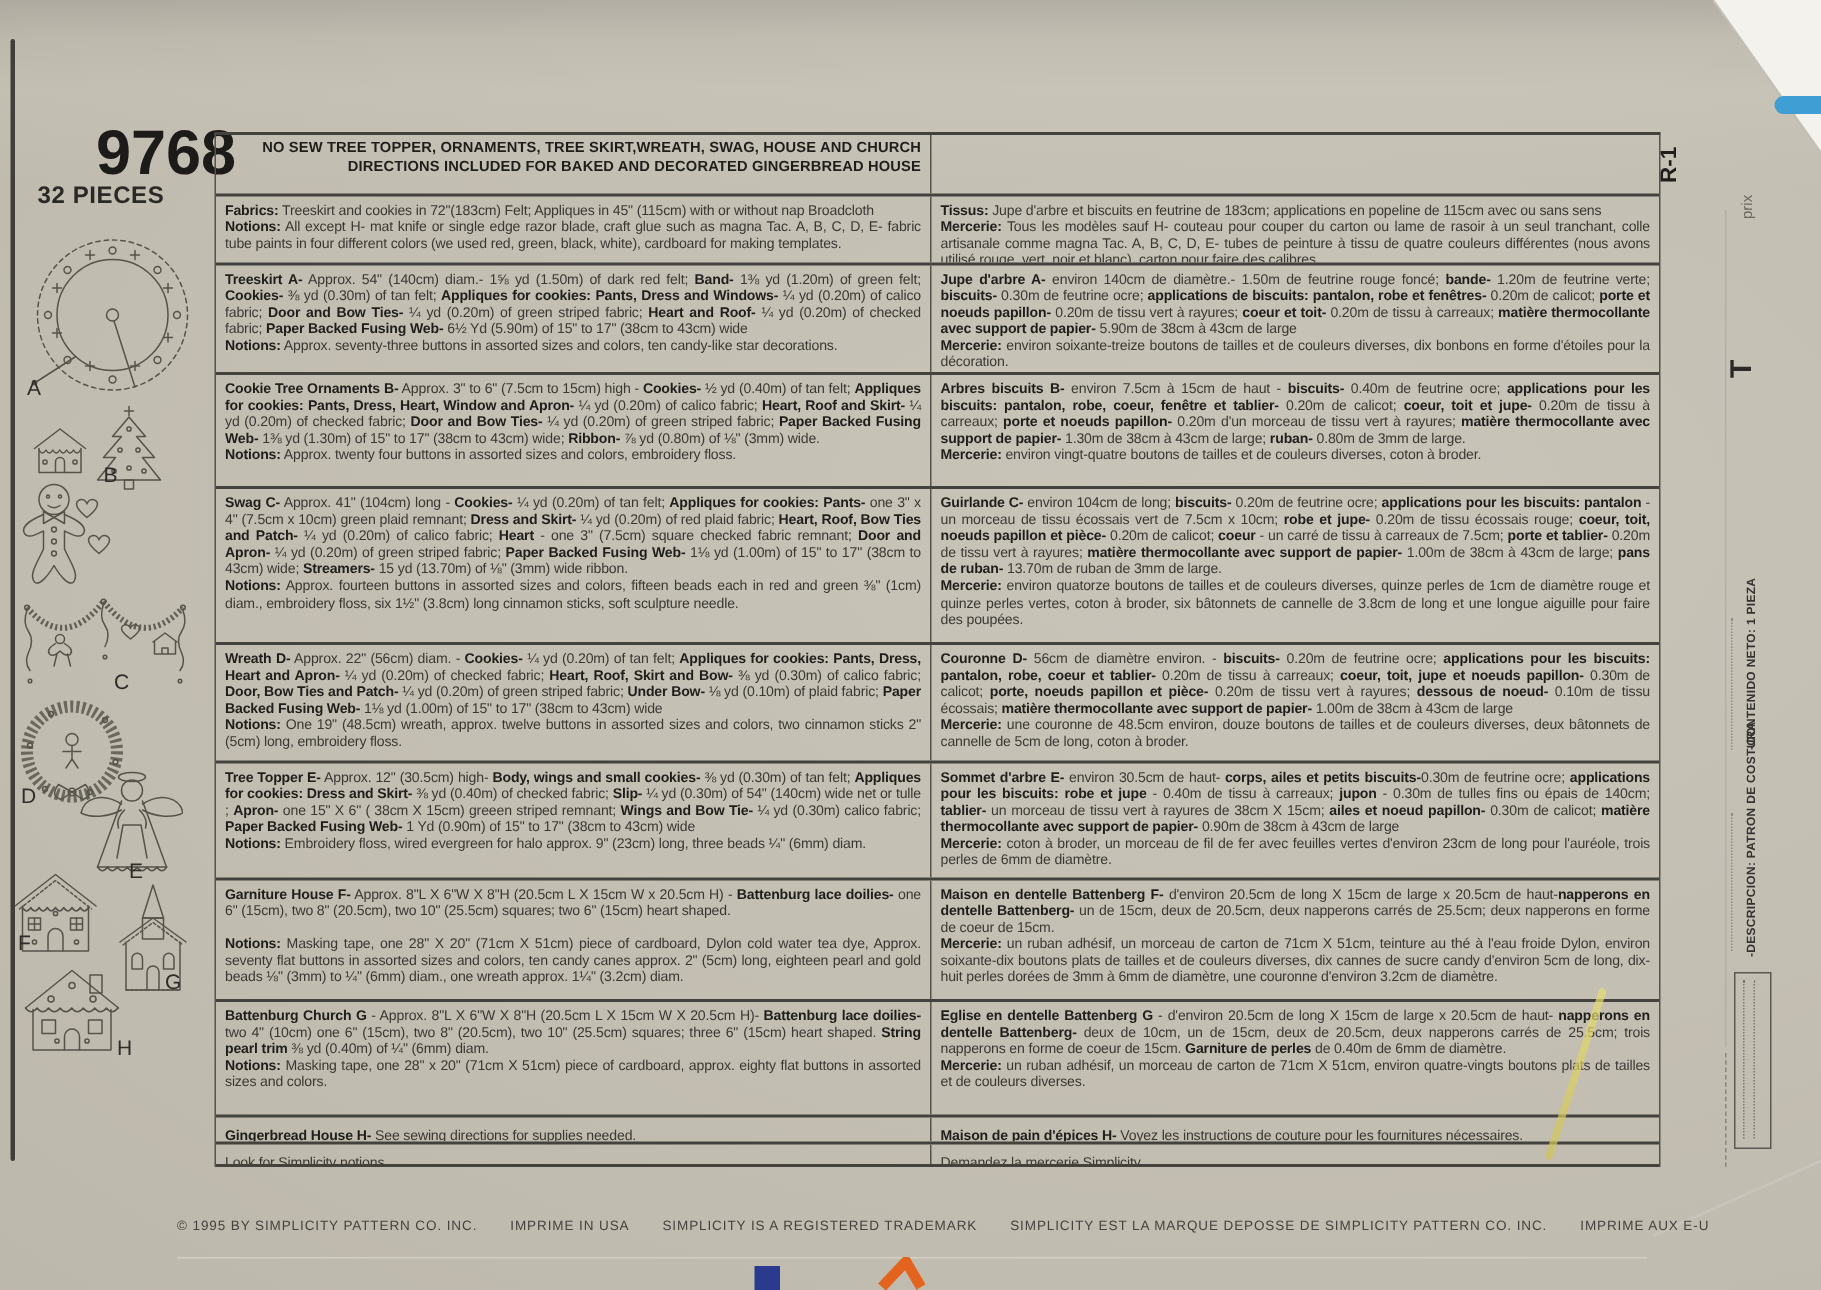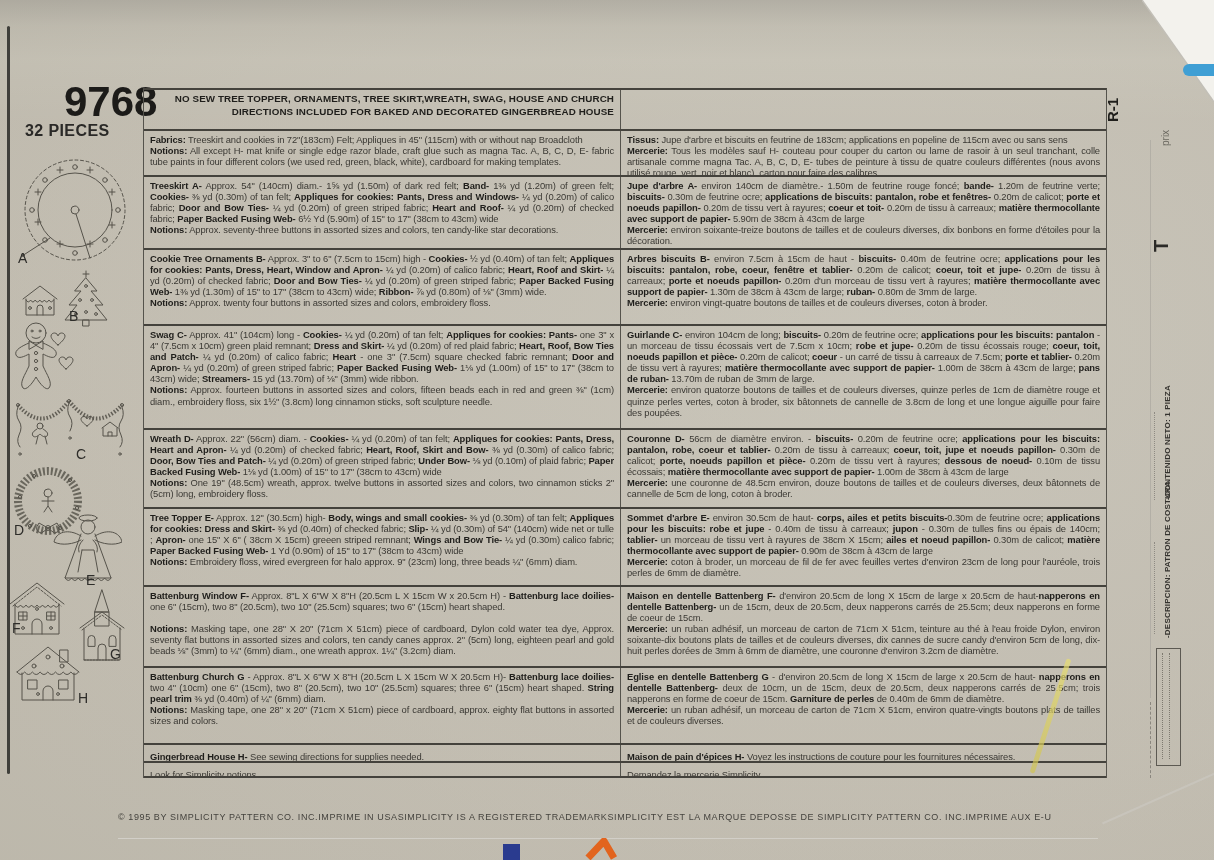--- a/index.html
+++ b/index.html
@@ -51,21 +51,21 @@
   .vdash{position:absolute;left:1150px;top:702px;width:0;height:76px;border-left:1px dashed #8a867e;}
   .dotline{position:absolute;width:0;border-left:1px dotted #8a867e;opacity:.9;}
   .regbox{position:absolute;left:1156px;top:648px;width:23px;height:116px;border:1px solid #5c5952;}
   .regbox .inner{position:absolute;left:5px;top:4px;width:0;height:106px;border-left:1px dotted #7d796f;}
   .regbox .inner2{position:absolute;left:12px;top:4px;width:0;height:106px;border-left:1px dotted #7d796f;}
   .yellowstreak{position:absolute;left:1048px;top:656px;width:5px;height:120px;
     background:linear-gradient(#e8de72,#cfc354);transform:rotate(18deg);opacity:.7;border-radius:3px;}
   .bluemark{position:absolute;left:503px;top:844px;width:17px;height:16px;background:#2a3b8f;}
   .crease{position:absolute;left:118px;top:838px;width:980px;height:0;border-top:1px solid #d2cfc8;}
   .crease2{position:absolute;left:1096px;top:792px;width:150px;height:0;border-top:2px solid #cbc8c1;transform:rotate(-24deg);opacity:.7;}
-  #footer{position:absolute;left:118px;top:812px;width:990px;display:flex;
+  #footer{position:absolute;left:118px;top:812px;width:990px;display:flex;gap:22px;
     font-size:9px;letter-spacing:0.6px;color:#45433e;white-space:nowrap;}
 </style>
 </head>
 <body>
 
 <div id="sheet">
 
   <div class="leftedge"></div>
   <div class="topfold"></div>
   <svg class="icon" style="left:1142px;top:0;" width="72" height="102">
@@ -308,21 +308,21 @@
             <p class="para"><b>Tree Topper E-</b><span> Approx. 12" (30.5cm) high- </span><b>Body, wings and small cookies-</b><span> ⅜ yd (0.30m) of tan felt; </span><b>Appliques for cookies: Dress and Skirt-</b><span> ⅜ yd (0.40m) of checked fabric; </span><b>Slip-</b><span> ¼ yd (0.30m) of 54" (140cm) wide net or tulle ; </span><b>Apron-</b><span> one 15" X 6" ( 38cm X 15cm) greeen striped remnant; </span><b>Wings and Bow Tie-</b><span> ¼ yd (0.30m) calico fabric; </span><b>Paper Backed Fusing Web-</b><span> 1 Yd (0.90m) of 15" to 17" (38cm to 43cm) wide</span></p>
             <p class="para"><b>Notions:</b><span> Embroidery floss, wired evergreen for halo approx. 9" (23cm) long, three beads ¼" (6mm) diam.</span></p>
           </div>
           <div class="col fr">
             <p class="para"><b>Sommet d'arbre E-</b><span> environ 30.5cm de haut- </span><b>corps, ailes et petits biscuits-</b><span>0.30m de feutrine ocre; </span><b>applications pour les biscuits: robe et jupe</b><span> - 0.40m de tissu à carreaux; </span><b>jupon</b><span> - 0.30m de tulles fins ou épais de 140cm; </span><b>tablier-</b><span> un morceau de tissu vert à rayures de 38cm X 15cm; </span><b>ailes et noeud papillon-</b><span> 0.30m de calicot; </span><b>matière thermocollante avec support de papier-</b><span> 0.90m de 38cm à 43cm de large</span></p>
             <p class="para"><b>Mercerie:</b><span> coton à broder, un morceau de fil de fer avec feuilles vertes d'environ 23cm de long pour l'auréole, trois perles de 6mm de diamètre.</span></p>
           </div>
         </div>
         <div class="row">
           <div class="col en">
-            <p class="para"><b>Battenburg Window F-</b><span> Approx. 8"L X 6"W X 8"H (20.5cm L X 15cm W x 20.5cm H) - </span><b>Battenburg lace doilies-</b><span> one 6" (15cm), two 8" (20.5cm), two 10" (25.5cm) squares; two 6" (15cm) heart shaped.</span></p>
+            <p class="para"><b>Garniture House F-</b><span> Approx. 8"L X 6"W X 8"H (20.5cm L X 15cm W x 20.5cm H) - </span><b>Battenburg lace doilies-</b><span> one 6" (15cm), two 8" (20.5cm), two 10" (25.5cm) squares; two 6" (15cm) heart shaped.</span></p>
             <p class="para gap"><b>Notions:</b><span> Masking tape, one 28" X 20" (71cm X 51cm) piece of cardboard, Dylon cold water tea dye, Approx. seventy flat buttons in assorted sizes and colors, ten candy canes approx. 2" (5cm) long, eighteen pearl and gold beads ⅛" (3mm) to ¼" (6mm) diam., one wreath approx. 1¼" (3.2cm) diam.</span></p>
           </div>
           <div class="col fr">
             <p class="para"><b>Maison en dentelle Battenberg F-</b><span> d'environ 20.5cm de long X 15cm de large x 20.5cm de haut-</span><b>napperons en dentelle Battenberg-</b><span> un de 15cm, deux de 20.5cm, deux napperons carrés de 25.5cm; deux napperons en forme de coeur de 15cm.</span></p>
             <p class="para"><b>Mercerie:</b><span> un ruban adhésif, un morceau de carton de 71cm X 51cm, teinture au thé à l'eau froide Dylon, environ soixante-dix boutons plats de tailles et de couleurs diverses, dix cannes de sucre candy d'environ 5cm de long, dix-huit perles dorées de 3mm à 6mm de diamètre, une couronne d'environ 3.2cm de diamètre.</span></p>
           </div>
         </div>
         <div class="row">
           <div class="col en">
             <p class="para"><b>Battenburg Church G</b><span> - Approx. 8"L X 6"W X 8"H (20.5cm L X 15cm W X 20.5cm H)- </span><b>Battenburg lace doilies-</b><span> two 4" (10cm) one 6" (15cm), two 8" (20.5cm), two 10" (25.5cm) squares; three 6" (15cm) heart shaped. </span><b>String pearl trim</b><span> ⅜ yd (0.40m) of ¼" (6mm) diam.</span></p>

